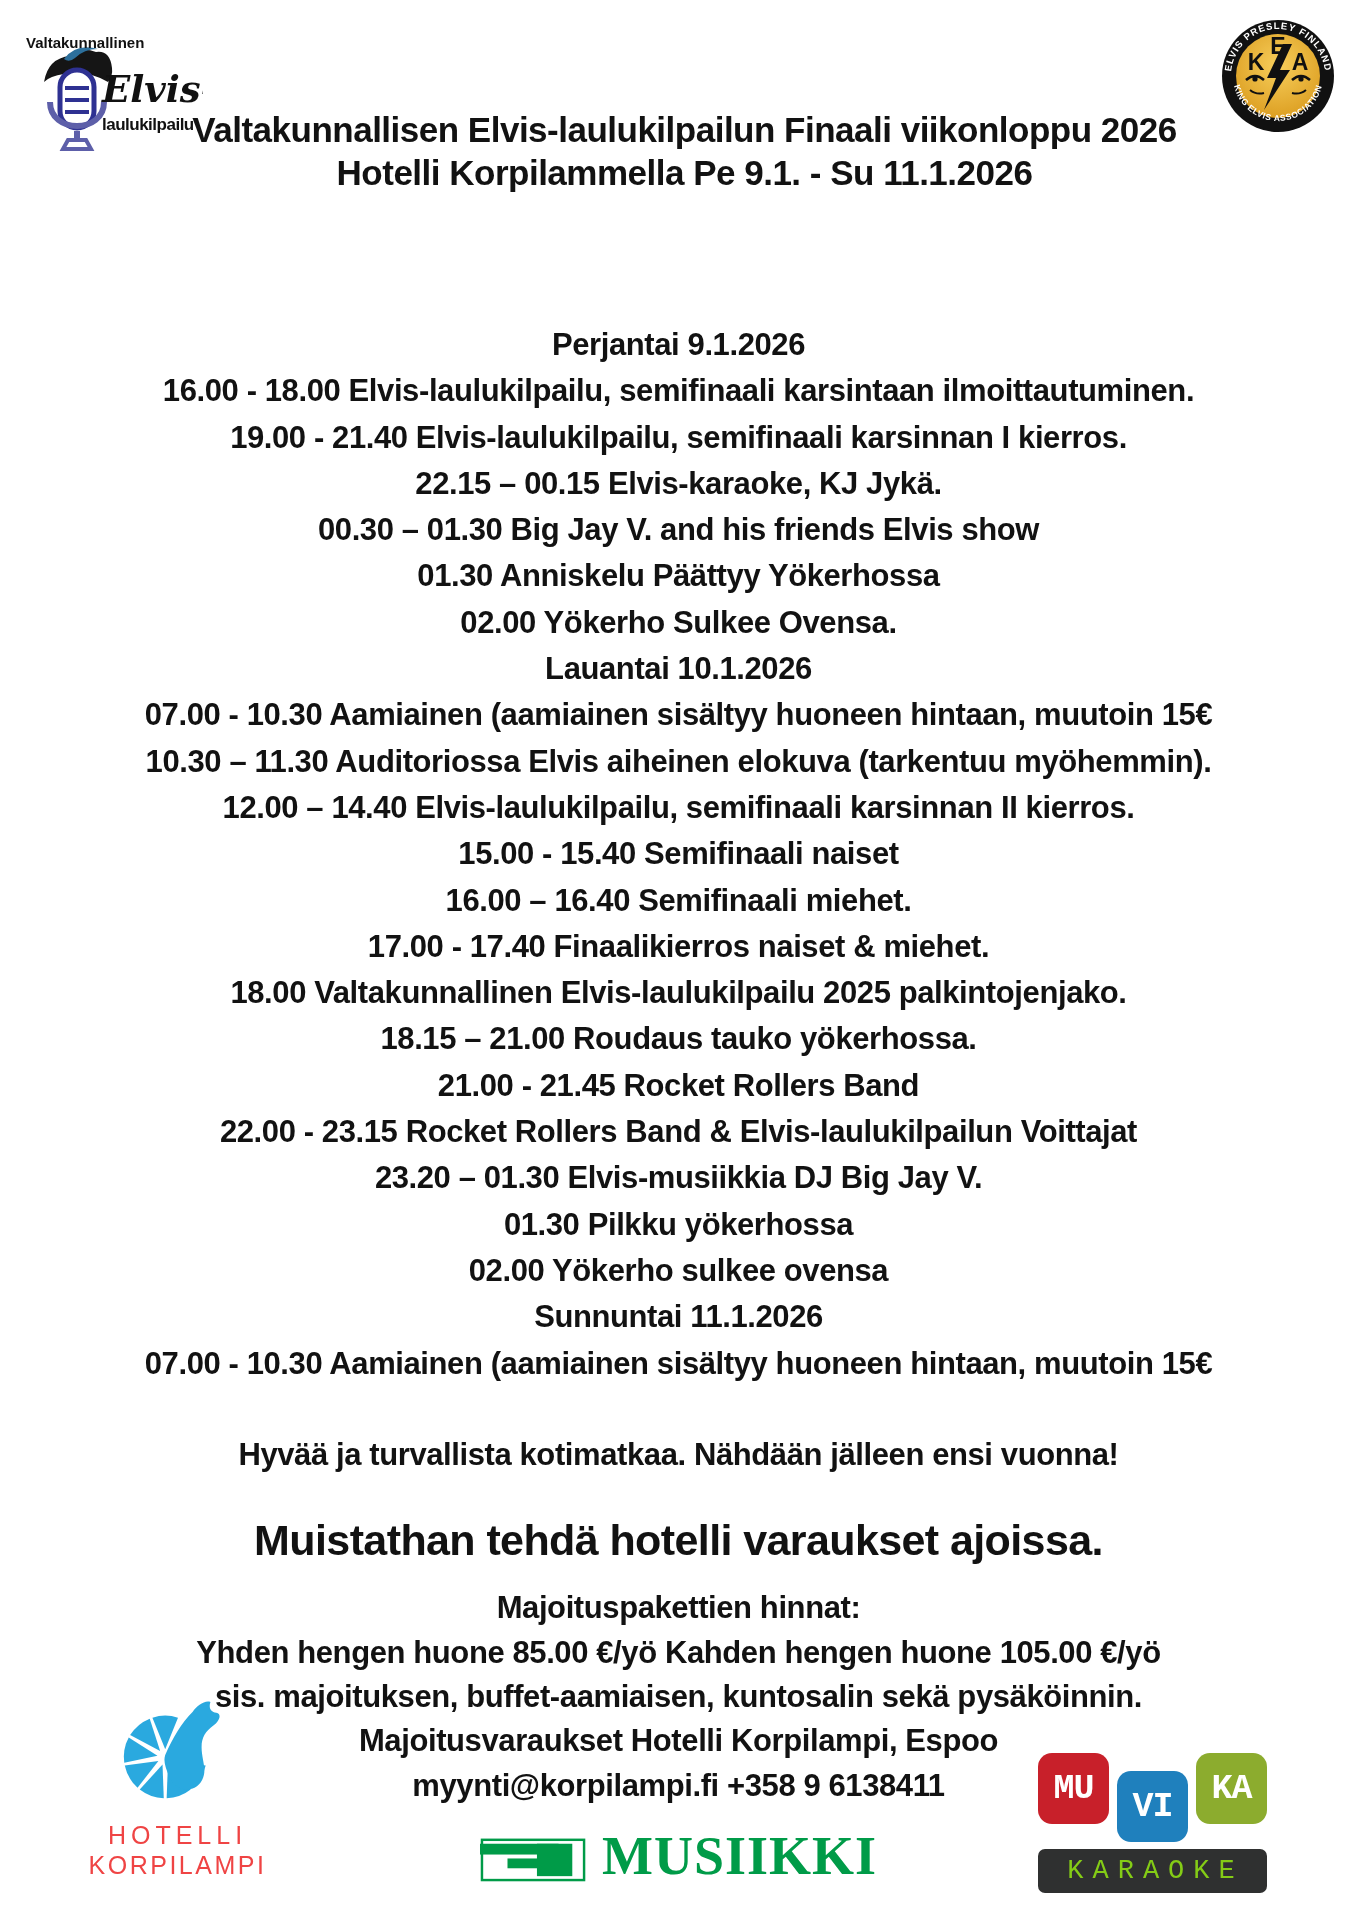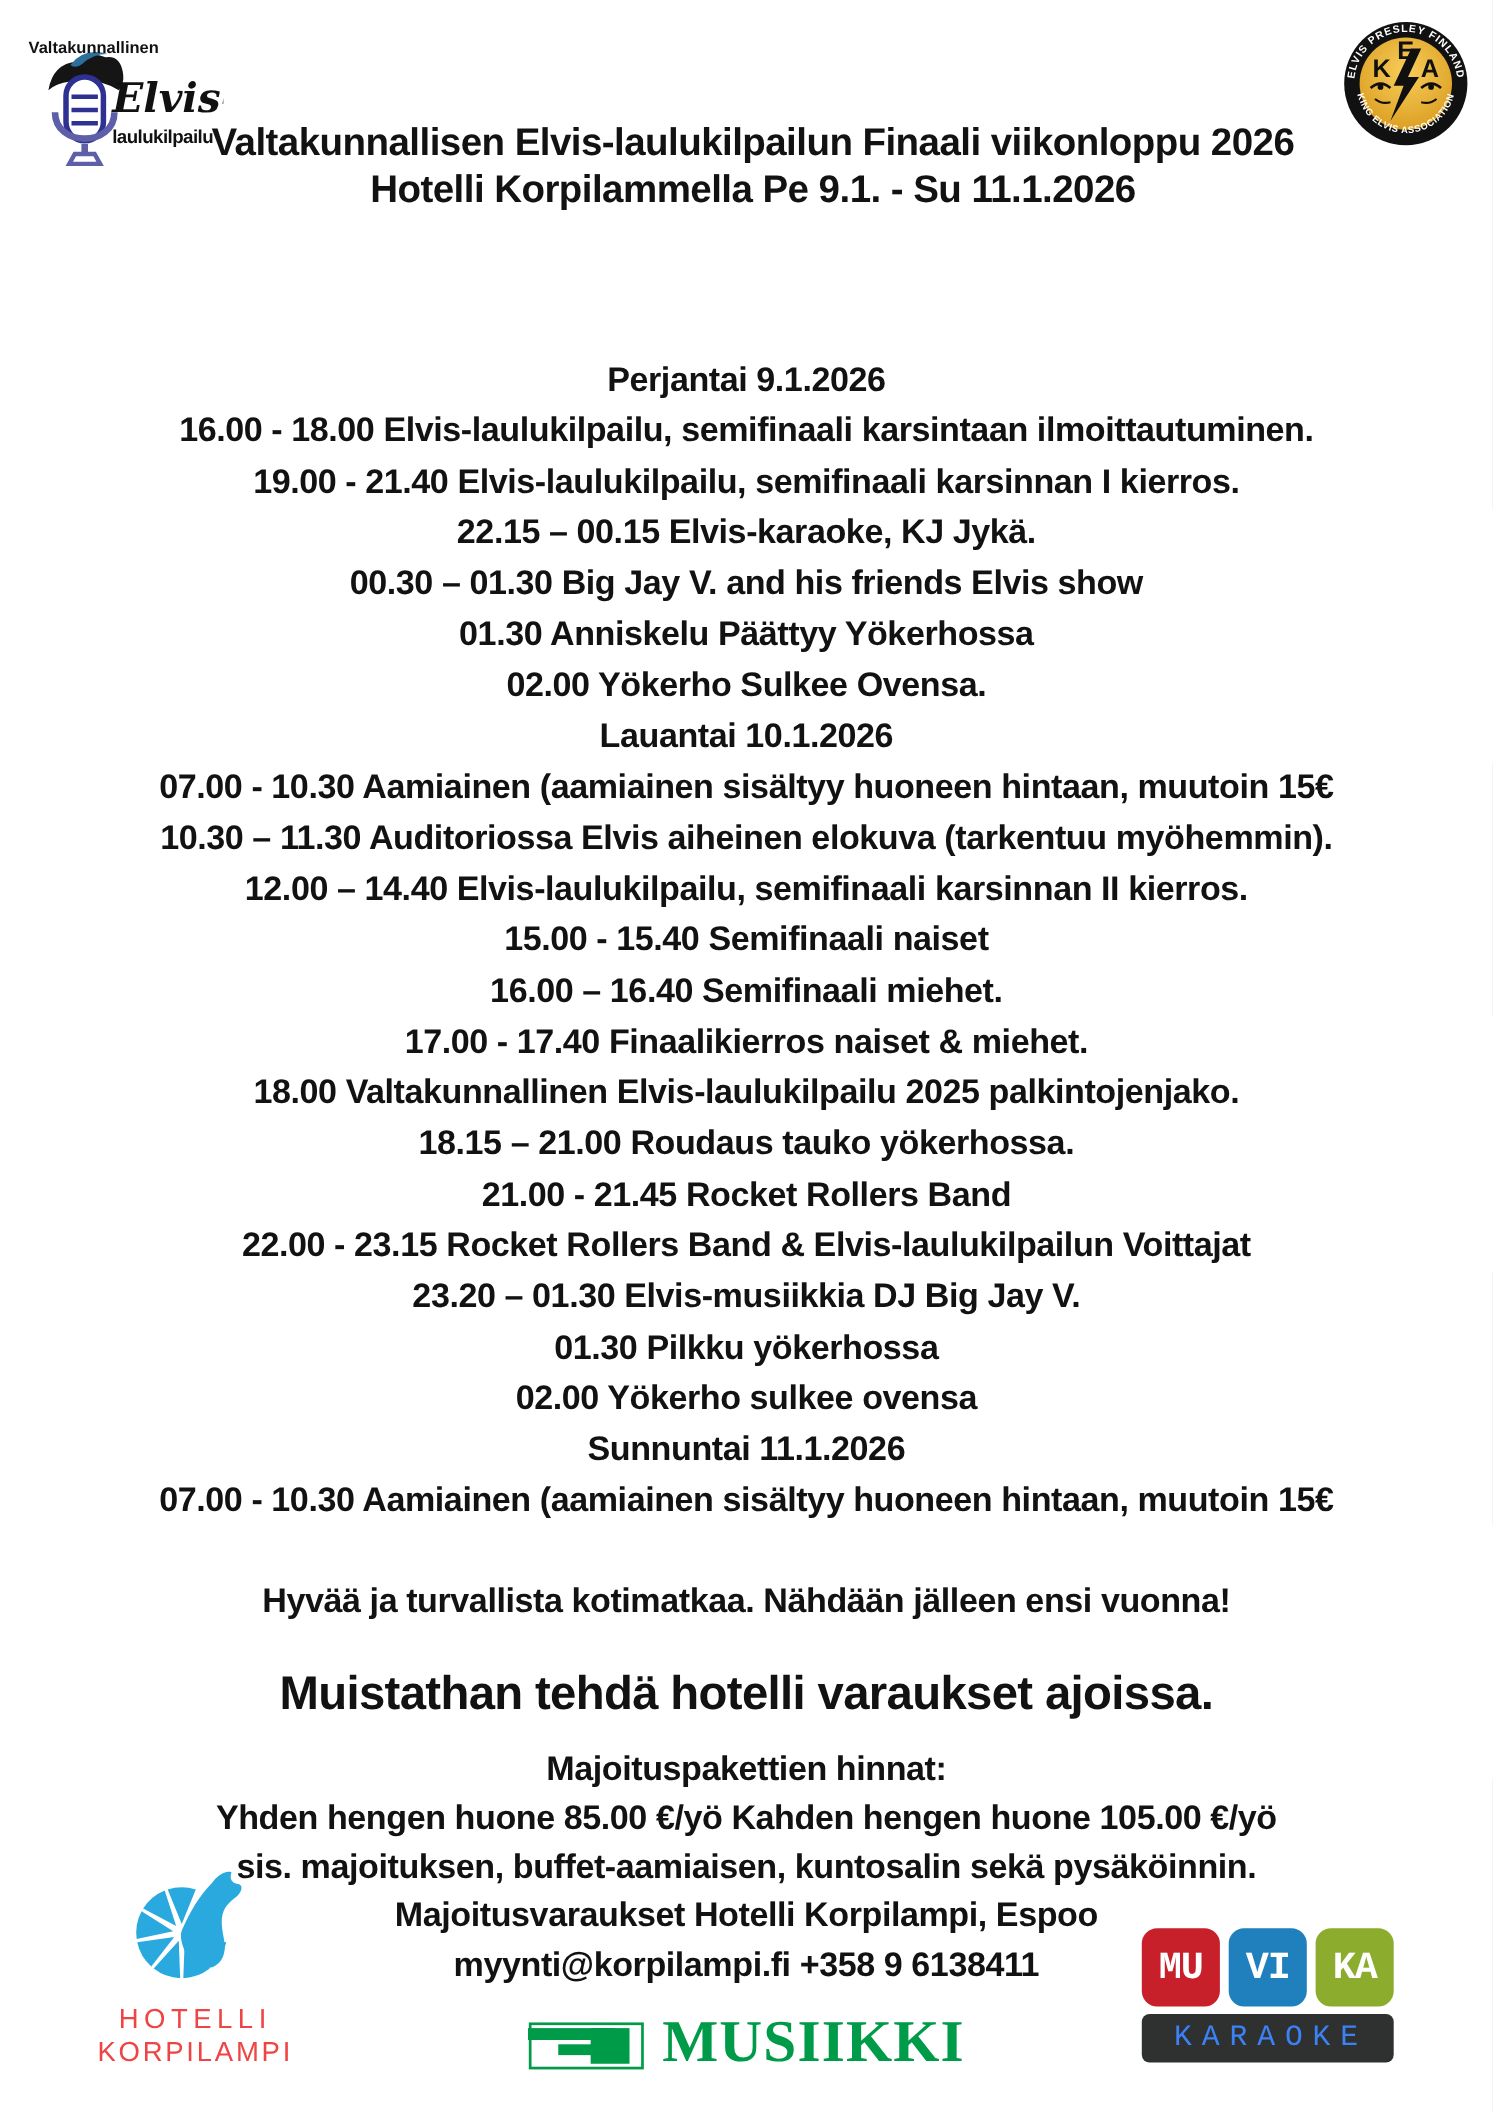--- a/index.html
+++ b/index.html
@@ -35,24 +35,24 @@
   .korpi-word{color:#ef4444;font-weight:400;}
   .korpi-line1{font-size:25px;letter-spacing:5px;line-height:30px;}
   .korpi-line2{font-size:25px;letter-spacing:2.5px;line-height:30px;}
   .logo-musiikki{position:absolute;left:0;right:0;top:1828px;display:flex;justify-content:center;align-items:center;gap:14px;}
   .musiikki-word{font-family:"Liberation Serif",serif;font-weight:700;font-size:54px;color:#009B48;letter-spacing:1px;line-height:56px;}
   .logo-muvika{position:absolute;left:1038px;top:1753px;width:230px;font-family:Liberation Mono, monospace;}
   .muvika-row{display:flex;gap:8px;}
   .muvika-sq{width:71px;height:71px;border-radius:14px;display:flex;align-items:center;justify-content:center;
     color:#fff;font-size:35px;font-weight:700;letter-spacing:-1px;}
   .sq-mu{background:#C8202A;}
-  .sq-vi{background:#1F80BD;}
+  .sq-vi{background:#1F80BD;margin-top:18px;}
   .sq-ka{background:#8CAC2E;}
   .muvika-bar{margin-top:7px;width:229px;height:44px;border-radius:7px;background:#2F3030;
-    display:flex;align-items:center;justify-content:center;color:#3b82f6;font-size:27px;font-weight:400;letter-spacing:9px;padding-left:6px;box-sizing:border-box;}
+    display:flex;align-items:center;justify-content:center;color:#84cc16;font-size:27px;font-weight:400;letter-spacing:9px;padding-left:6px;box-sizing:border-box;}
 </style>
 </head>
 <body>
 
 <div class="page">
 
   <div class="logo-elvis">
     <svg viewBox="0 0 185 125" width="185" height="125">
 
       <path d="M26,54 Q30,30 52,28 Q62,18 78,24 Q92,22 94,40 Q95,48 90,54 Q70,42 46,46 Q32,48 26,54 Z" fill="#151515"></path>

